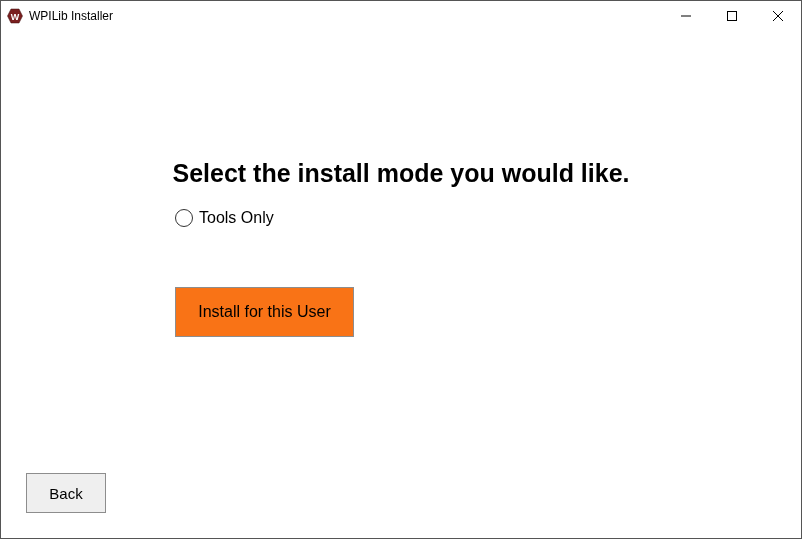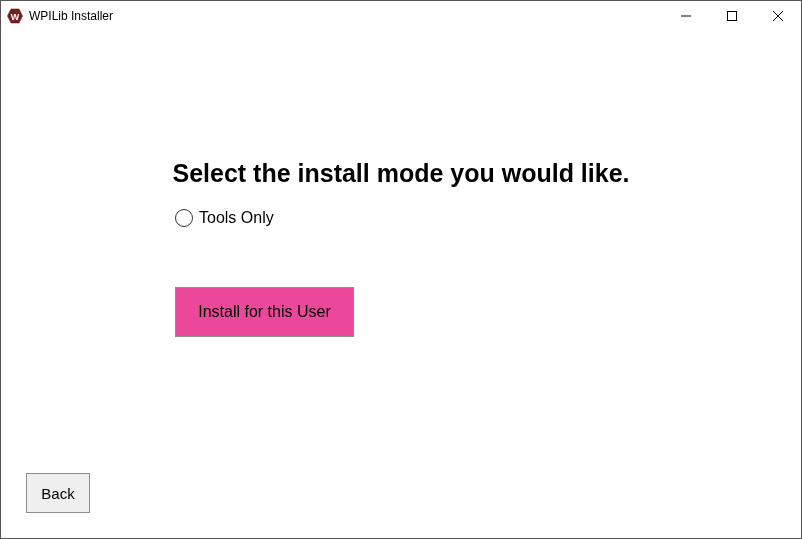--- a/index.html
+++ b/index.html
@@ -121,35 +121,35 @@
       position: absolute;
       top: 256px;
       left: 174px;
       right: 174px;
       display: flex;
       justify-content: space-between;
     }
     .install-btn {
       width: 179px;
       height: 50px;
-      background: #ec4899;
+      background: #f97316;
       border: 1px solid #8d8d8d;
       font-size: 16px;
       font-family: inherit;
       color: #000;
       cursor: pointer;
       display: flex;
       align-items: center;
       justify-content: center;
     }
     .back-btn {
       position: absolute;
       left: 25px;
       bottom: 25px;
-      width: 64px;
+      width: 80px;
       height: 40px;
       background: #efefef;
       border: 1px solid #8d8d8d;
       font-size: 15px;
       font-family: inherit;
       color: #000;
       cursor: pointer;
       display: flex;
       align-items: center;
       justify-content: center;

